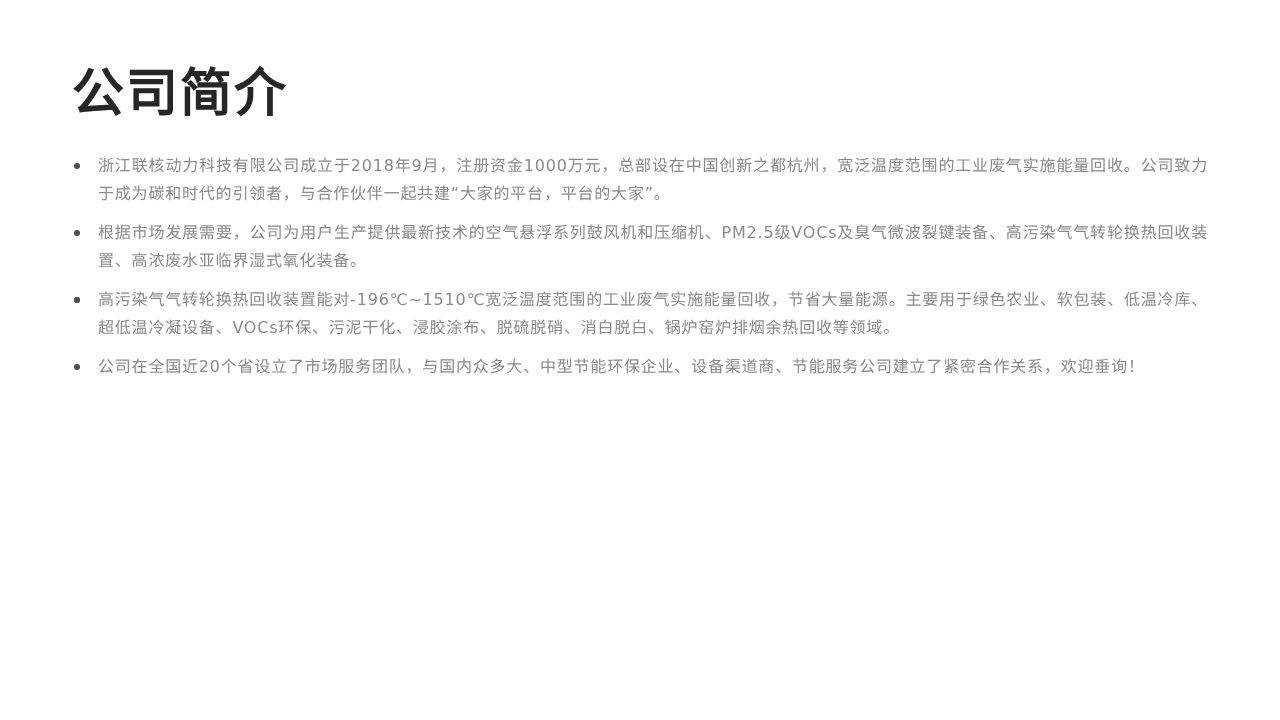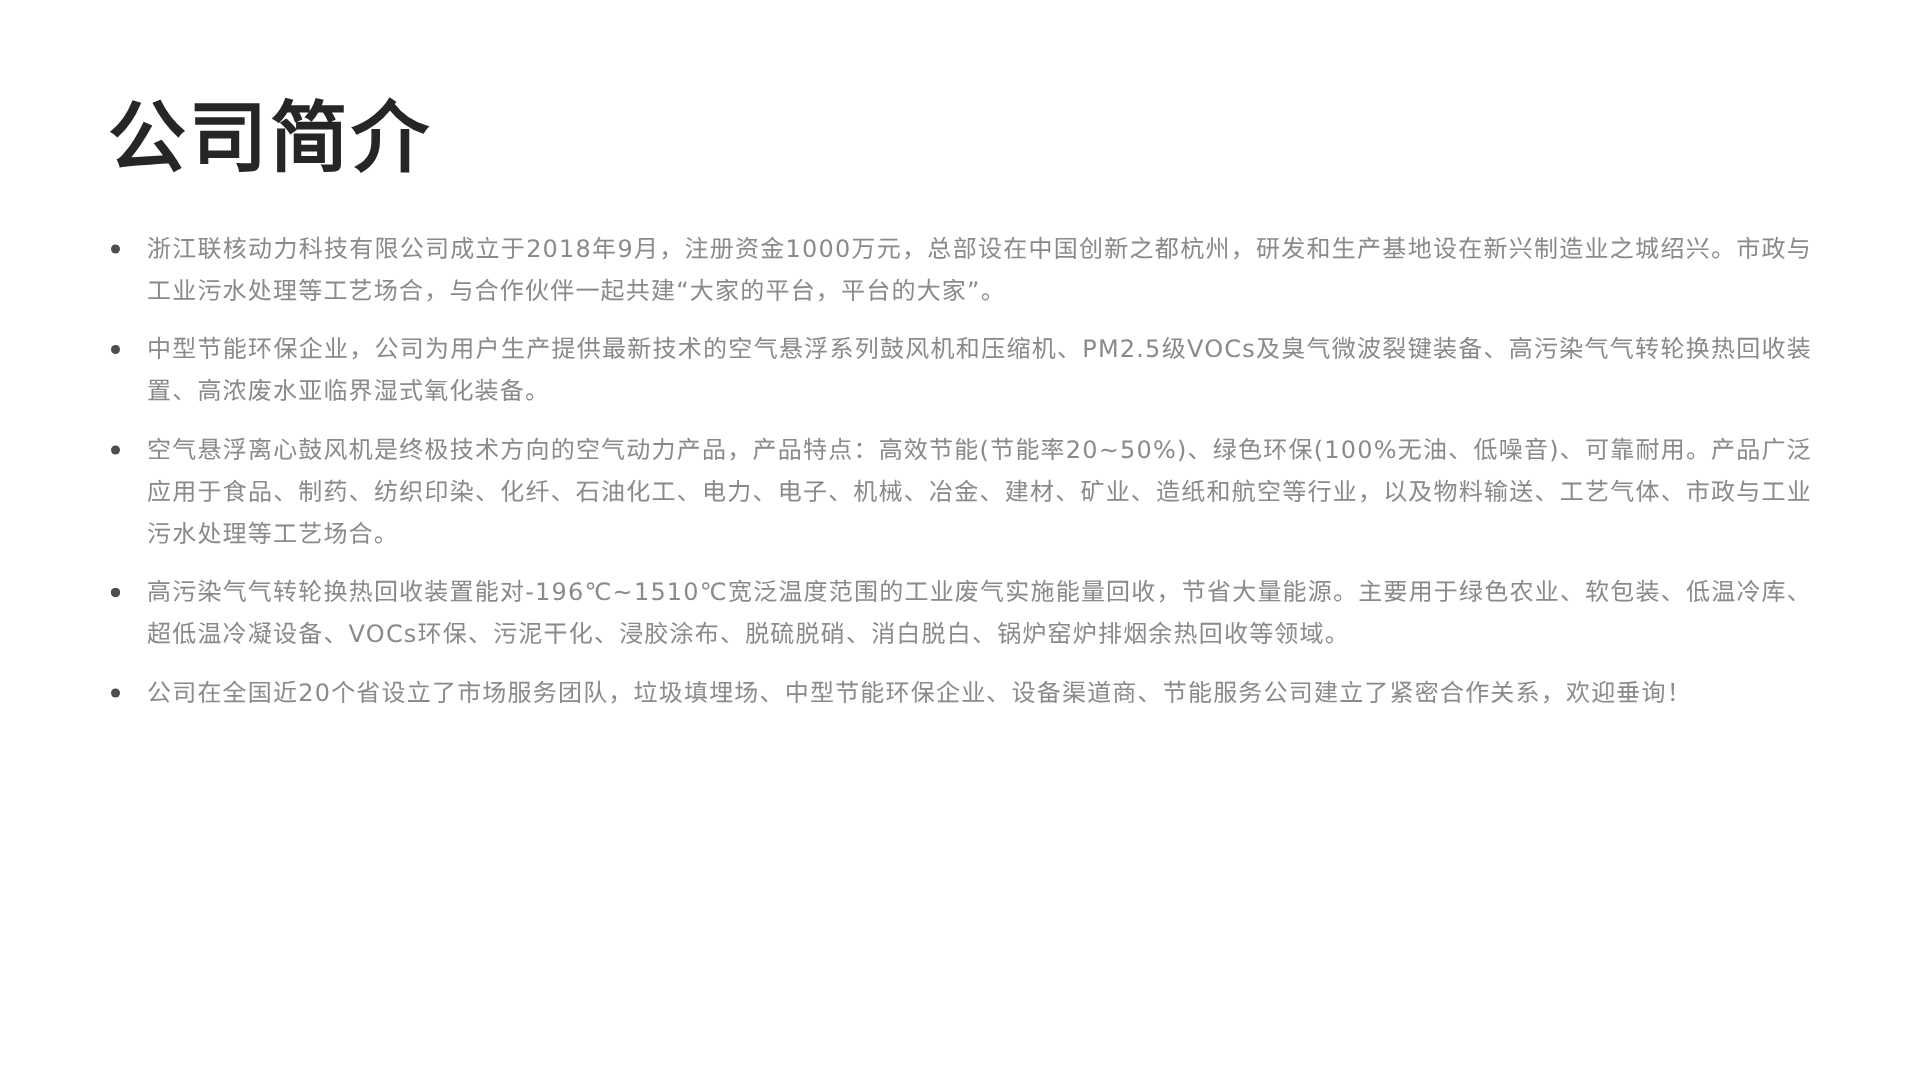--- a/index.html
+++ b/index.html
@@ -52,35 +52,31 @@
 </style>
 </head>
 <body>
 
 <div class="slide">
   <h1 class="slide-title">公司简介</h1>
 
   <ul class="bullet-list">
     <li class="bullet-item">
       <span class="bullet-dot"></span>
-      <span>浙江联核动力科技有限公司成立于2018年9月，注册资金1000万元，总部设在中国创新之都杭州，研发和生产基地设在新兴制造业之城绍兴。市政与工业污水处理等工艺场合，与合作伙伴一起共建“大家的平台，平台的大家”。</span>
+      <span>浙江联核动力科技有限公司成立于2018年9月，注册资金1000万元，总部设在中国创新之都杭州，宽泛温度范围的工业废气实施能量回收。公司致力于成为碳和时代的引领者，与合作伙伴一起共建“大家的平台，平台的大家”。</span>
     </li>
     <li class="bullet-item">
       <span class="bullet-dot"></span>
-      <span>中型节能环保企业，公司为用户生产提供最新技术的空气悬浮系列鼓风机和压缩机、PM2.5级VOCs及臭气微波裂键装备、高污染气气转轮换热回收装置、高浓废水亚临界湿式氧化装备。</span>
-    </li>
-    <li class="bullet-item">
-      <span class="bullet-dot"></span>
-      <span>空气悬浮离心鼓风机是终极技术方向的空气动力产品，产品特点：高效节能(节能率20~50%)、绿色环保(100%无油、低噪音)、可靠耐用。产品广泛应用于食品、制药、纺织印染、化纤、石油化工、电力、电子、机械、冶金、建材、矿业、造纸和航空等行业，以及物料输送、工艺气体、市政与工业污水处理等工艺场合。</span>
+      <span>根据市场发展需要，公司为用户生产提供最新技术的空气悬浮系列鼓风机和压缩机、PM2.5级VOCs及臭气微波裂键装备、高污染气气转轮换热回收装置、高浓废水亚临界湿式氧化装备。</span>
     </li>
     <li class="bullet-item">
       <span class="bullet-dot"></span>
     </li>
     <li class="bullet-item">
       <span class="bullet-dot"></span>
       <span>高污染气气转轮换热回收装置能对-196℃~1510℃宽泛温度范围的工业废气实施能量回收，节省大量能源。主要用于绿色农业、软包装、低温冷库、超低温冷凝设备、VOCs环保、污泥干化、浸胶涂布、脱硫脱硝、消白脱白、锅炉窑炉排烟余热回收等领域。</span>
     </li>
     <li class="bullet-item">
       <span class="bullet-dot"></span>
-      <span>公司在全国近20个省设立了市场服务团队，垃圾填埋场、中型节能环保企业、设备渠道商、节能服务公司建立了紧密合作关系，欢迎垂询！</span>
+      <span>公司在全国近20个省设立了市场服务团队，与国内众多大、中型节能环保企业、设备渠道商、节能服务公司建立了紧密合作关系，欢迎垂询！</span>
     </li>
   </ul>
 </div>
 
 </body></html>

